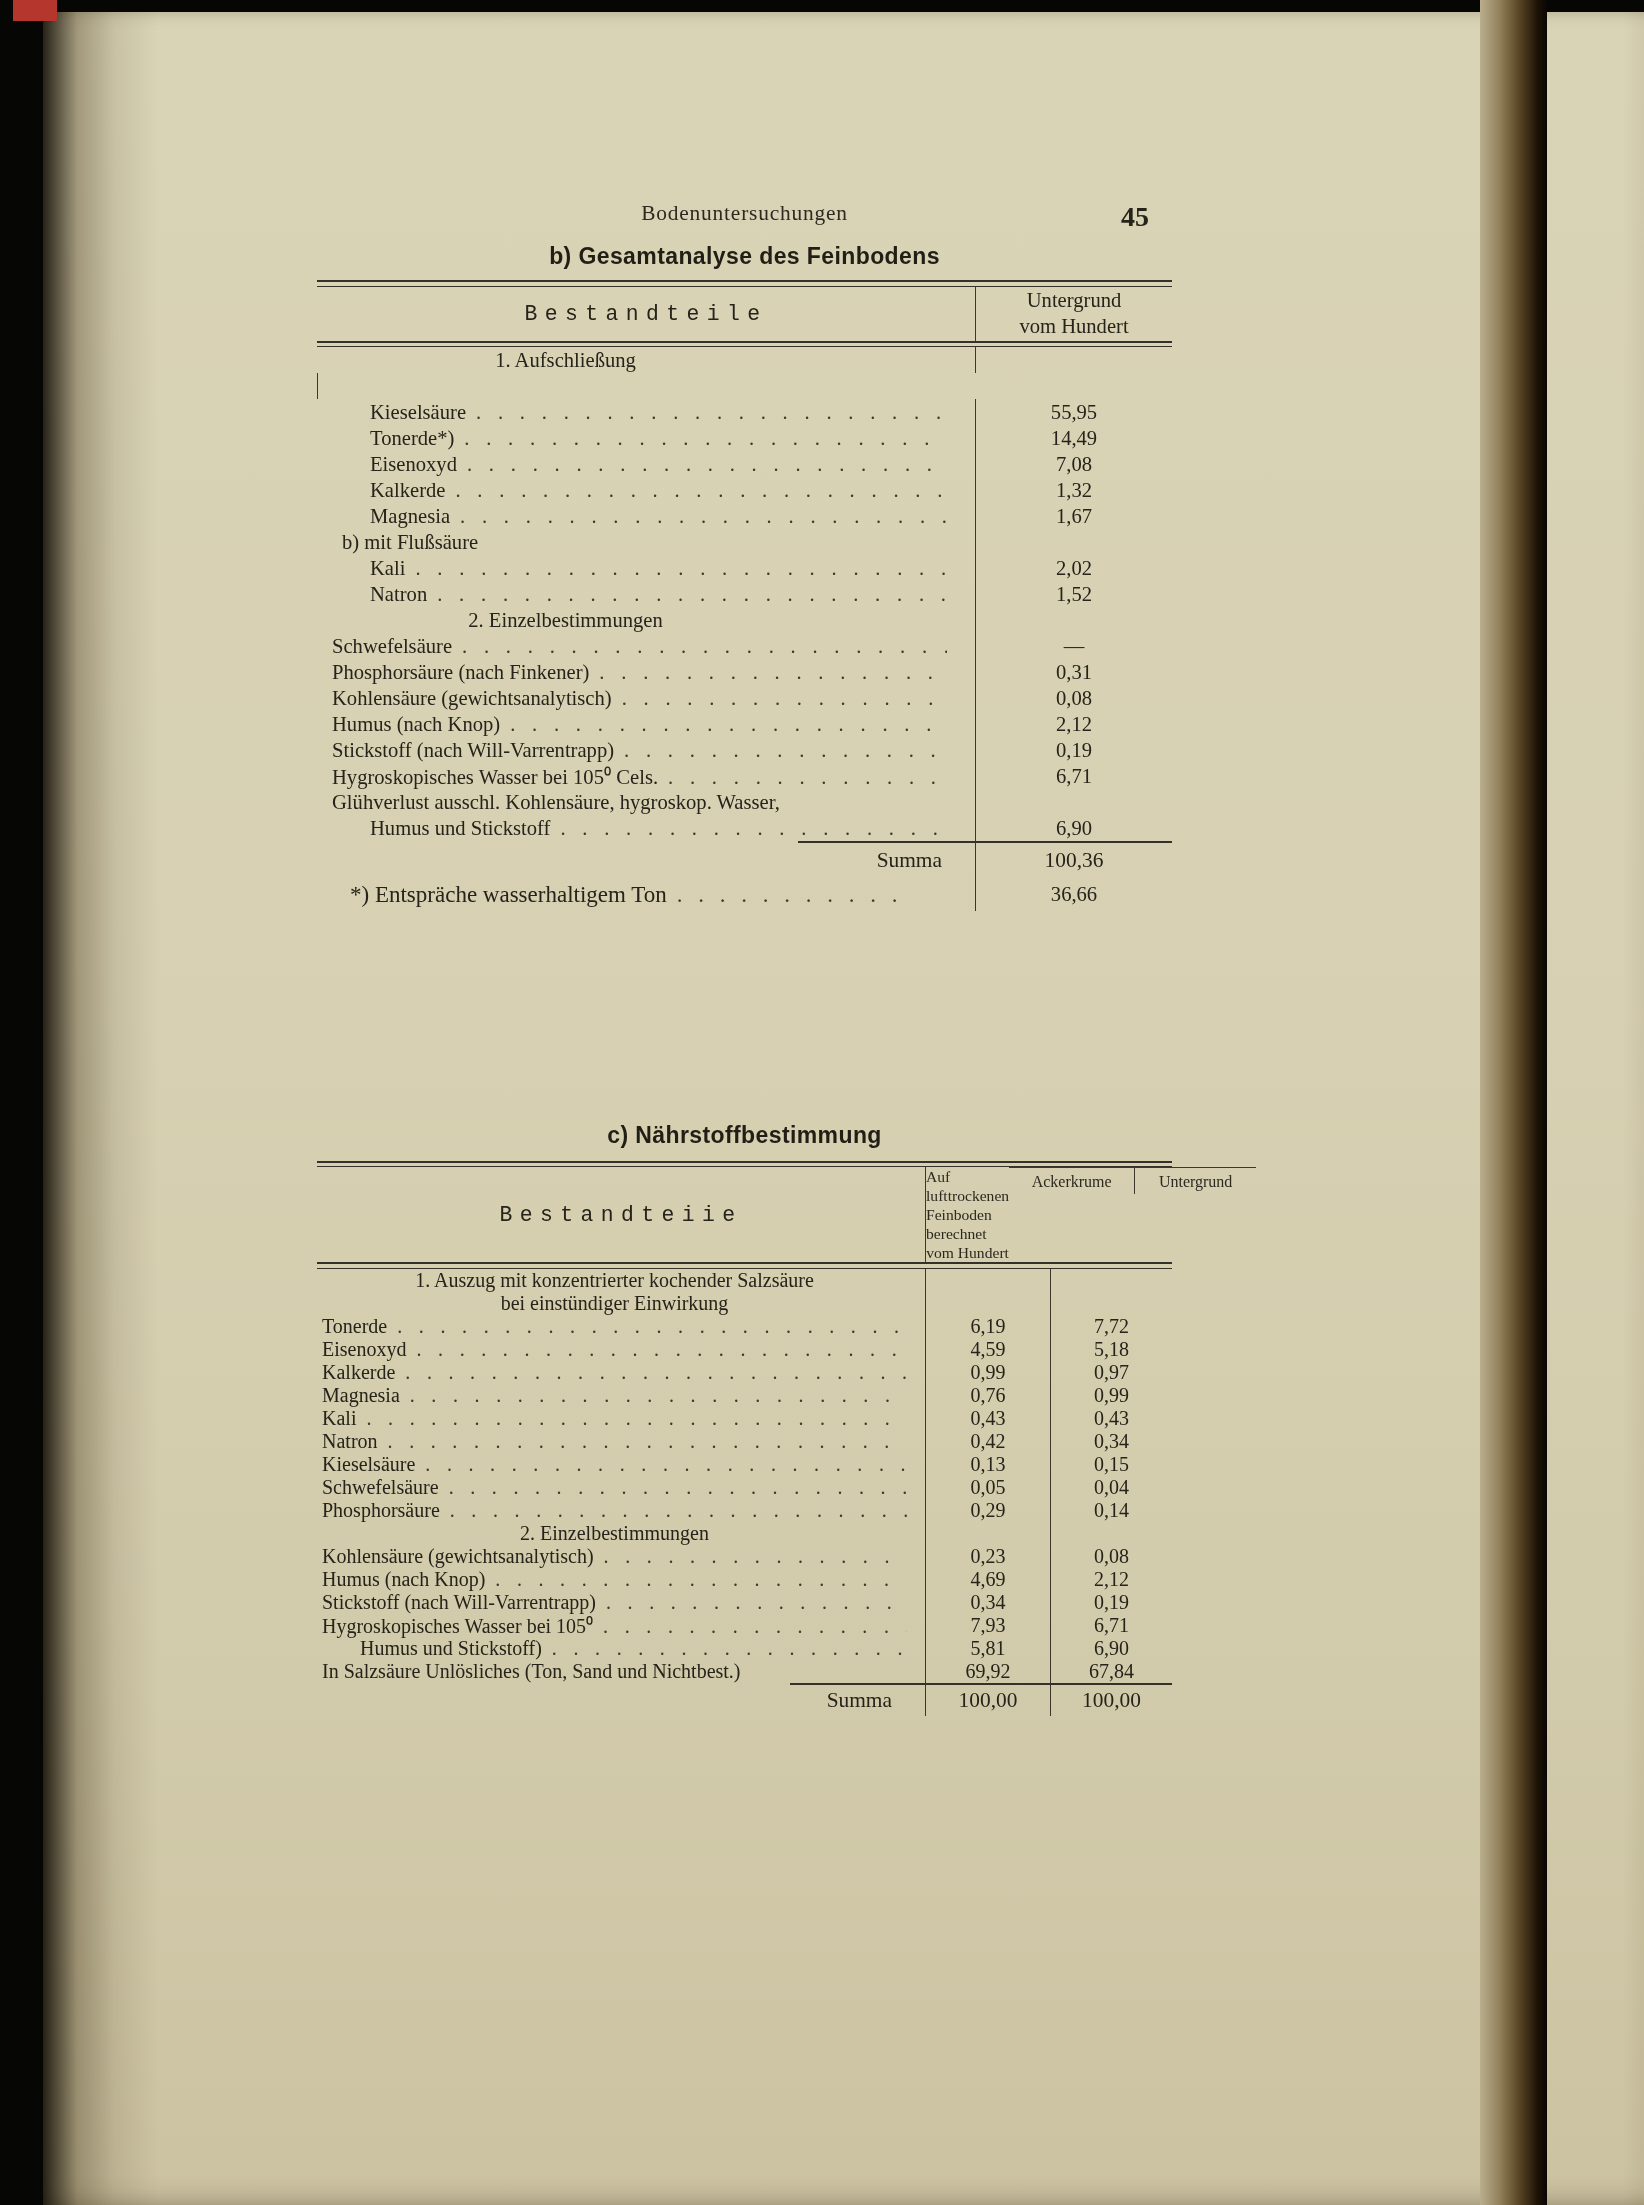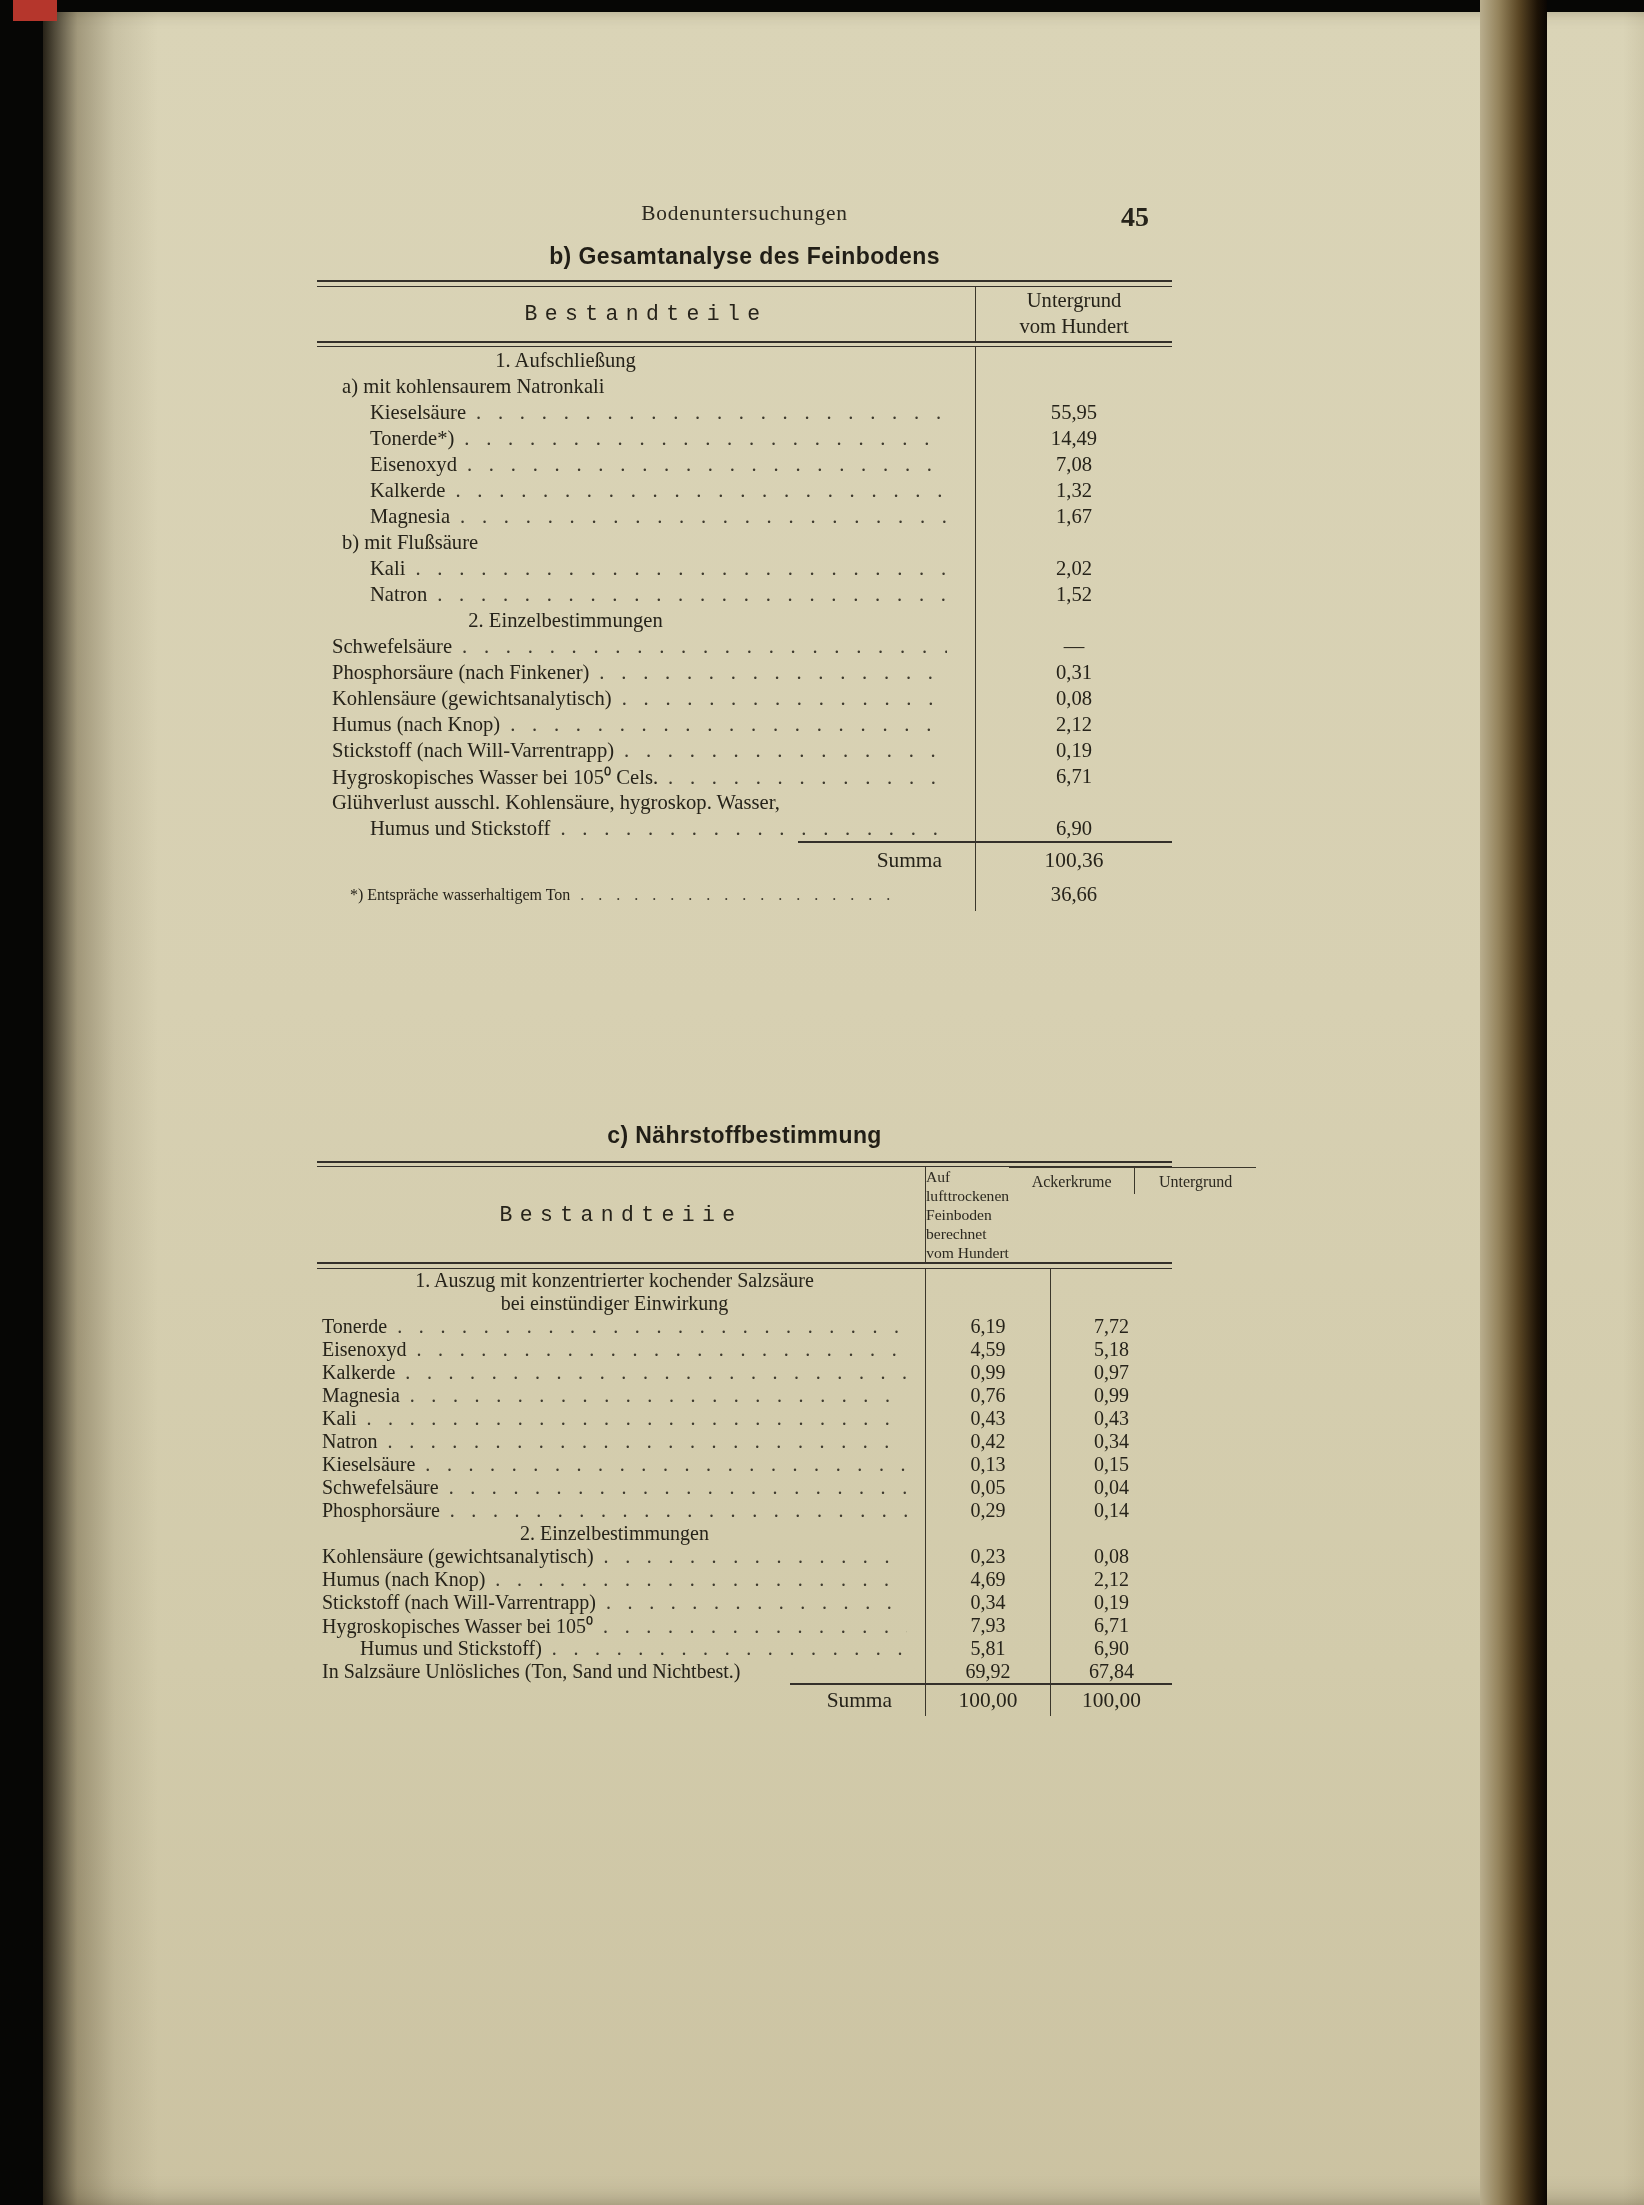--- a/index.html
+++ b/index.html
@@ -102,21 +102,21 @@
   
   .summa-rule { border-top:2.1px solid #34302a; margin-left:481px; }
   .sr-c { margin-left:473px; }
   .srow { display:flex; align-items:center; }
   .tb .srow { height:35px; font-size:21.4px; }
   .tc .srow { height:31px; font-size:21.4px; }
   .s-left { flex:1; text-align:right; padding-right:33px; }
 
   
   .fnrow { display:flex; align-items:center; height:33px; }
-  .fn-left { flex:1; display:flex; align-items:baseline; overflow:hidden; white-space:nowrap; padding-left:33px; padding-right:74px; font-size:16px; }
+  .fn-left { flex:1; display:flex; align-items:baseline; overflow:hidden; white-space:nowrap; padding-left:33px; padding-right:74px; font-size:23px; }
   .fn-left .dots { letter-spacing:5px; }
   .fnrow .cell-val { font-size:20.6px; }
 </style>
 </head>
 <body>
 
 <div class="book-page">
   <div class="content">
 
     <div class="running-row">
@@ -139,23 +139,20 @@
       </div>
       <div class="dbl"></div>
       <div class="tbody">
           <div class="trow center">
             <div class="cell-label">
               <span>1. Aufschließung</span>
             </div>
             <div class="cell-val col-value"></div>
           </div>
           <div class="trow ind1">
-            <div class="cell-label">
-              <span>a) mit kohlensaurem Natronkali</span>
-            </div>
             <div class="cell-val col-value"></div>
           </div>
           <div class="trow ind2">
             <div class="cell-label">
               <span>Kieselsäure</span>
               <span class="dots">. . . . . . . . . . . . . . . . . . . . . . . . . . . . . .</span>
             </div>
             <div class="cell-val col-value">55,95</div>
           </div>
           <div class="trow ind2">

